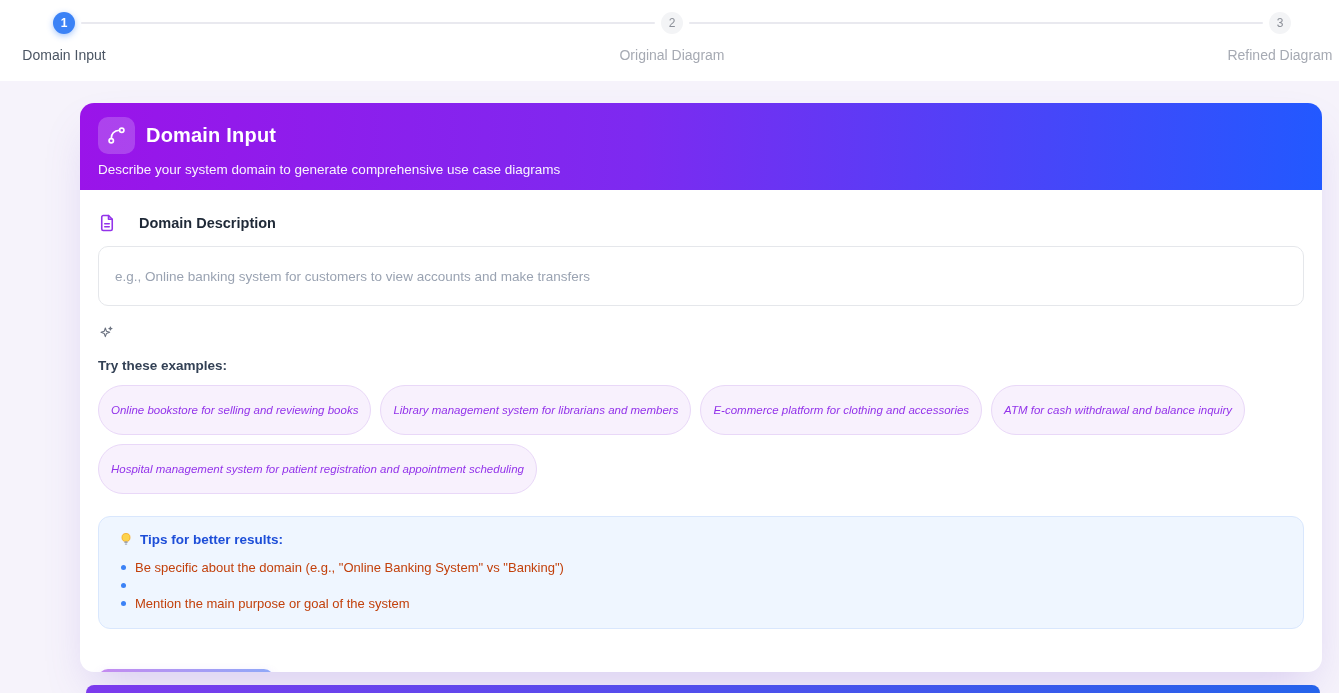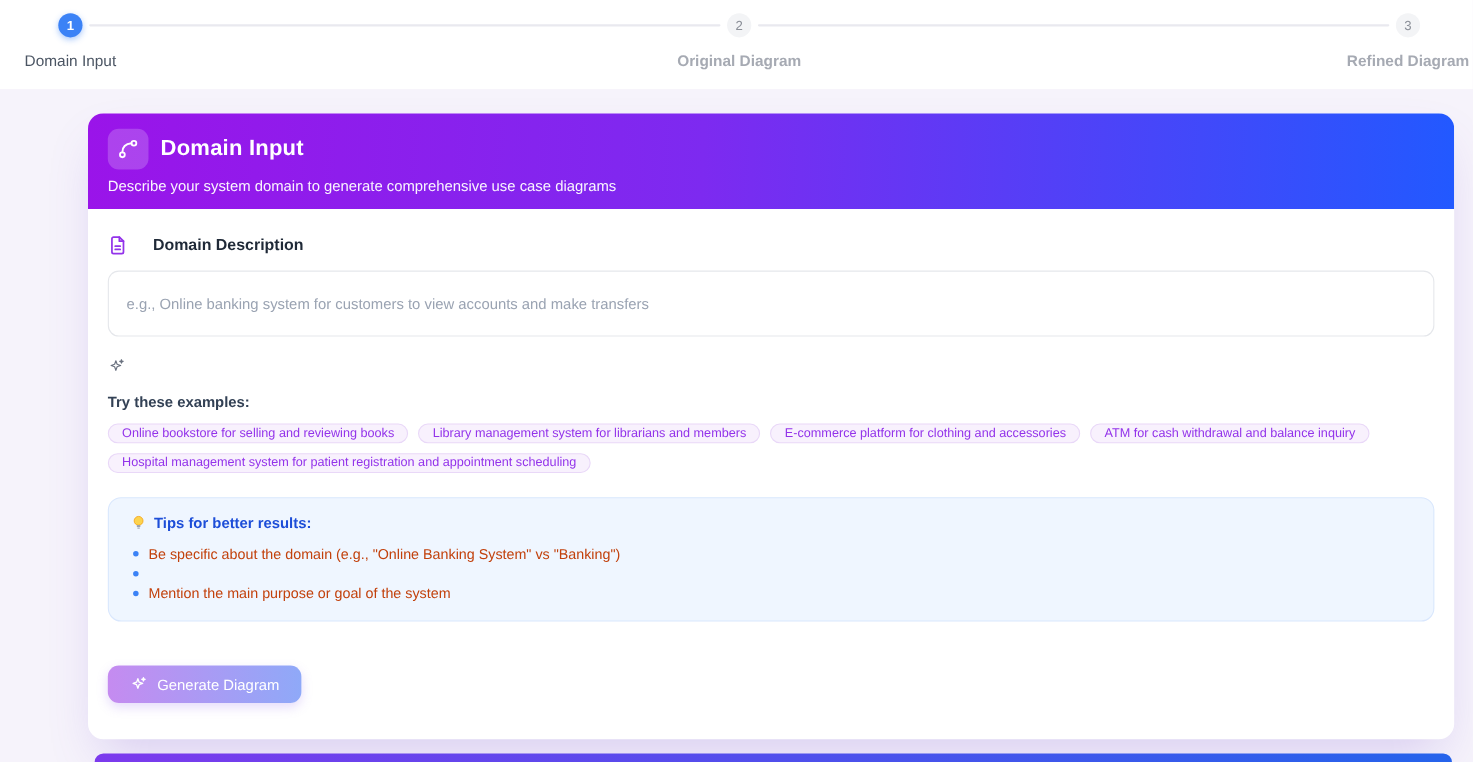--- a/index.html
+++ b/index.html
@@ -9,21 +9,21 @@
 
   
   .stepper { position:absolute; top:0; left:0; width:1339px; height:81px; background:#ffffff; }
   .step-circle { position:absolute; top:12px; width:22px; height:22px; border-radius:50%;
                  display:flex; align-items:center; justify-content:center; font-size:12px; }
   .step-circle.active { background:#3b82f6; color:#ffffff; font-weight:700;
                         box-shadow:0 2px 6px rgba(59,130,246,.45); }
   .step-circle.upcoming { background:#f3f4f6; color:#8b8f98; }
   .step-label { position:absolute; top:47px; transform:translateX(-50%); font-size:14px; white-space:nowrap; }
   .step-label.active { color:#4b5563; }
-  .step-label.upcoming { color:#a6aab3;font-weight:bold; }
+  .step-label.upcoming { color:#a6aab3; }
   .connector { position:absolute; top:22px; height:2px; background:#e9e9ef; border-radius:1px; }
 
   
   .card { position:absolute; left:80px; top:103px; width:1242px; height:569px;
           background:#ffffff; border-radius:14px;
           box-shadow:0 22px 45px -12px rgba(124,88,211,.25); overflow:hidden; }
 
   .card-header { height:87px; background:linear-gradient(92deg,#9a14e9 0%,#7d2af0 45%,#2259ff 100%);
                  padding:14px 18px 0 18px; color:#ffffff; }
   .header-top { display:flex; align-items:center; gap:11px; }
@@ -43,21 +43,21 @@
   .domain-input::placeholder { color:#9aa3b2; }
 
   .helper-row { margin-top:19px; display:flex; align-items:center; gap:8px; }
   .helper-text { font-size:13px; color:#6b7280; }
 
   .examples-heading { margin-top:17px; font-size:13.5px; font-weight:700; color:#334155; }
 
   .chips { margin-top:12px; display:flex; flex-wrap:wrap; gap:9px; max-width:1206px; }
   .chip { display:inline-block; white-space:nowrap; font-size:11.5px; color:#9333ea;
           background:#f8f1fd; border:1px solid #e9d8f8; border-radius:999px;
-          padding:2px 12px; cursor:pointer; }
+          padding:18px 12px; cursor:pointer;font-style:italic; }
 
   .tips { margin-top:22px; width:100%; background:#eff6ff; border:1px solid #d9e7fd;
           border-radius:12px; padding:15px 20px 13px 20px; }
   .tips-heading-row { display:flex; align-items:flex-start; gap:7px; }
   .tips-heading { font-size:13.5px; font-weight:700; color:#1d4ed8; }
   .tips-list { list-style:none; margin-top:9px; }
   .tip-item { display:flex; align-items:center; gap:9px; padding:4px 0 4px 2px; }
   .tip-dot { width:5px; height:5px; border-radius:50%; background:#3b82f6; flex:0 0 auto; }
   .tip-text { font-size:13px; color:#c2410c; }
 

